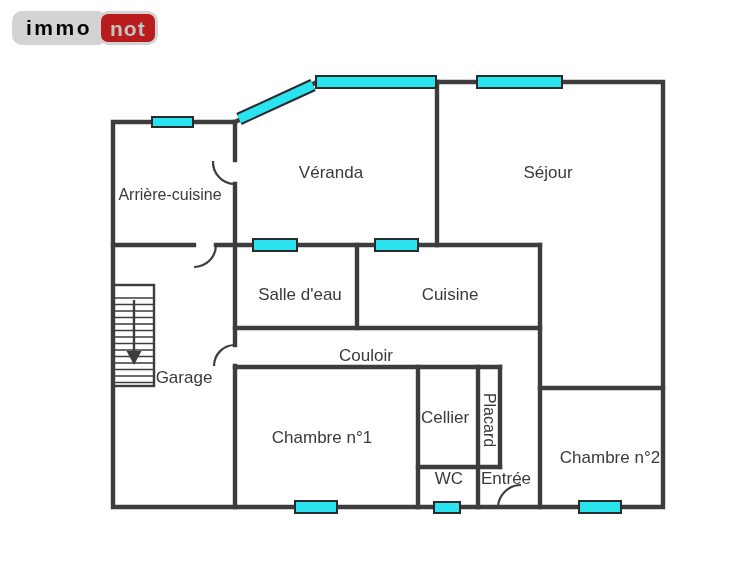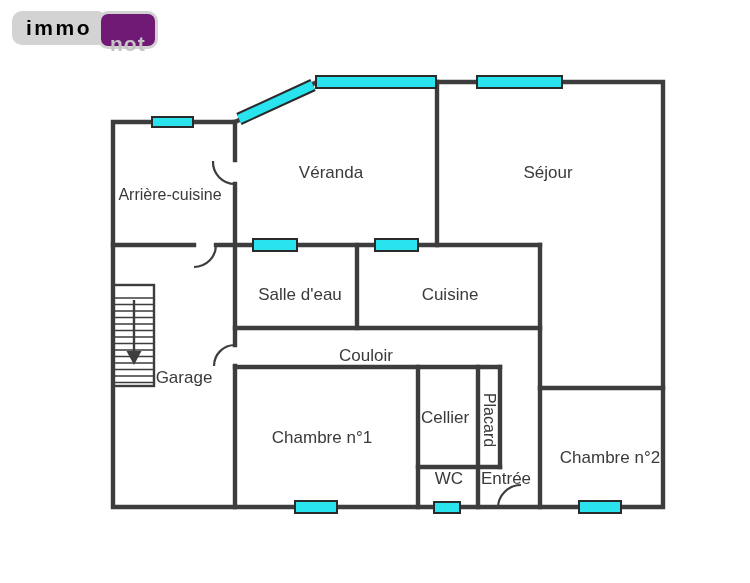--- a/index.html
+++ b/index.html
@@ -26,26 +26,26 @@
   .logo-immo {
     background: var(--logo-pill);
     color:#000000;
     border-radius:10px 6px 6px 10px;
     padding:0 12px 0 14px;
     font-size:21px; line-height:34px;
     letter-spacing:2.5px;
     font-weight:600;
   }
   .logo-not {
-    background:#701a75;
+    background:#b91c1c;
     border:3px solid var(--logo-pill);
     color: var(--logo-text);
     border-radius:10px;
     margin-left:-6px;
-    padding:16px 9px;
+    padding:1px 9px;
     font-size:21px; line-height:28px;
     font-weight:bold;
     letter-spacing:1px;
   }
 
   
   svg.plan { position:absolute; left:0; top:0; }
   .wall  { stroke: var(--wall); stroke-width:4.4; fill:none; stroke-linecap:square; stroke-linejoin:miter; }
   .door  { stroke: var(--wall); stroke-width:2.2; fill:none; }
   .win   { fill: var(--window-fill); stroke: var(--window-border); stroke-width:2; }

